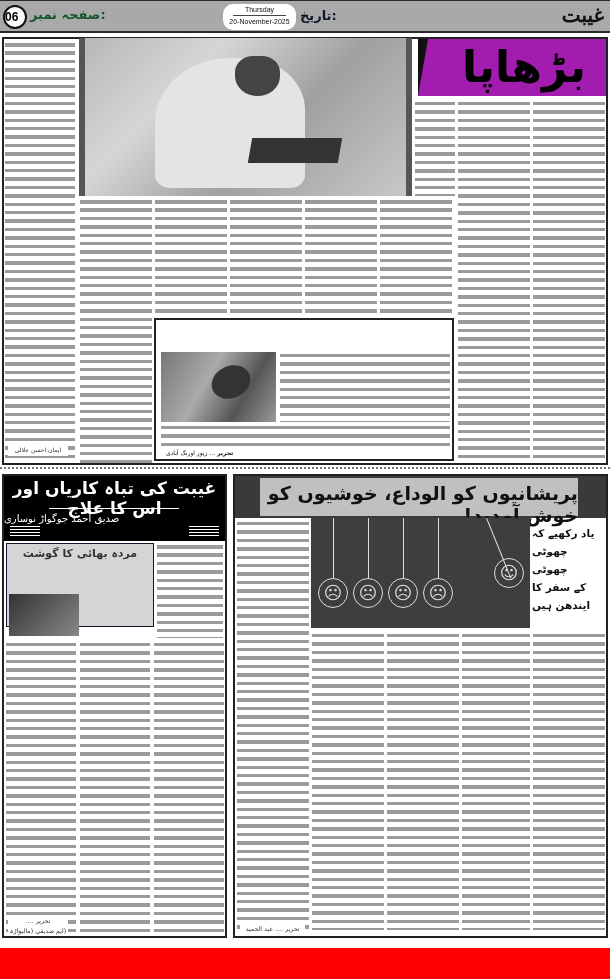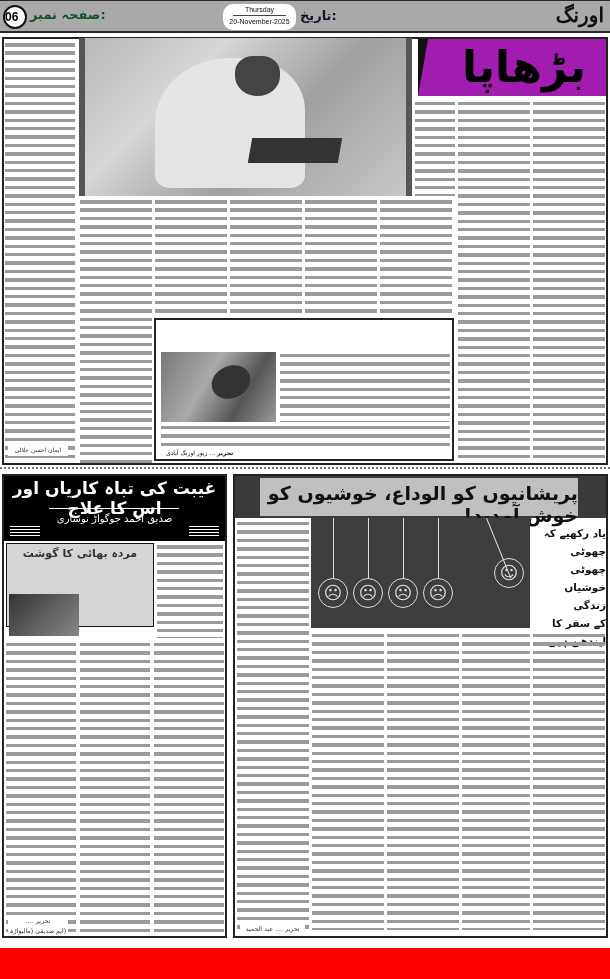--- a/index.html
+++ b/index.html
@@ -55,43 +55,43 @@
   .article-photo { position: absolute; left: 5px; top: 32px; width: 115px; height: 70px;
     background: linear-gradient(120deg,#777 0%,#aaa 40%,#555 70%,#999 100%); }
   .article-photo .turtle { position: absolute; left: 50px; top: 14px; width: 40px; height: 32px; background: #333; border-radius: 50%; transform: rotate(-25deg); }
   .byline { position: absolute; left: 10px; bottom: 3px; font-size: 6px; color: #111; direction: rtl; }
   .byline b { font-weight: bold; }
 
   
   .ghibat-head { position: absolute; left: 4px; top: 476px; width: 221px; height: 65px; background: #000; }
   .ghibat-title { position: absolute; left: 0; right: 0; top: 2px; text-align: center; font-size: 17px; font-weight: bold; color: #fff; direction: rtl; }
   .ghibat-rule { position: absolute; left: 45px; width: 130px; top: 32px; height: 1px; background: #fff; }
-  .ghibat-author { position: absolute; left: 0; right: 0; top: 37px; text-align: center; font-size: 10px; color: #fff; direction: rtl; }
+  .ghibat-author { position: absolute; left: 0; right: 0; top: 37px; text-align: left; font-size: 10px; color: #fff; direction: rtl; }
   .ghibat-stripes { position: absolute; top: 50px; width: 30px; height: 10px;
     background-image: repeating-linear-gradient(to bottom, #fff 0, #fff 1px, transparent 1px, transparent 3px); }
   .ghibat-img { position: absolute; left: 6px; top: 543px; width: 148px; height: 84px; background: #d5d5d5; border: 1px solid #0f172a; }
   .ghibat-img-title { position: absolute; left: 0; right: 0; top: 3px; font-size: 11px; font-weight: bold; text-align: center; color: #333; direction: rtl; }
   .ghibat-img .dark { position: absolute; left: 2px; top: 50px; width: 70px; height: 42px; background: linear-gradient(135deg,#333,#888); }
 
   
   .par-band { position: absolute; left: 235px; top: 476px; width: 371px; height: 42px; background: #3a3a3a; }
   .par-title-box { position: absolute; left: 25px; top: 2px; width: 318px; height: 38px; background: #c0c0c0; }
   .par-title { position: absolute; left: 0; right: 0; top: 4px; text-align: right; font-size: 19px; font-weight: bold; color: #111; direction: rtl; }
   .par-img { position: absolute; left: 311px; top: 518px; width: 219px; height: 110px; background: #3e3e3e; }
   .string { position: absolute; top: 0; width: 1px; background: #ddd; }
   .face { position: absolute; width: 30px; height: 30px; border: 1.5px solid #ddd; border-radius: 50%; color: #ddd; text-align: center; font-size: 18px; line-height: 28px; }
-  .side-quote { position: absolute; left: 532px; top: 518px; width: 74px; height: 110px; text-align: right; direction: rtl; font-size: 10.5px; font-weight: bold; line-height: 18px; color: #111; padding-top: 6px; }
+  .side-quote { position: absolute; left: 532px; top: 518px; width: 74px; height: 110px; text-align: left; direction: rtl; font-size: 10.5px; font-weight: bold; line-height: 18px; color: #111; padding-top: 6px; }
 
   .red-bar { position: absolute; left: 0; top: 948px; width: 610px; height: 31px; background: #ff0000; }
 </style>
 </head>
 <body>
 
 <div class="masthead">
-  <div class="logo">اورنگ</div>
+  <div class="logo">غیبت</div>
   <div class="date-label">تاریخ:</div>
   <div class="date-box">
     <div class="day">Thursday</div>
     <div class="date">20-November-2025</div>
   </div>
   <div class="page-label">صفحہ نمبر:</div>
   <div class="page-num">06</div>
 </div>
 
 <div class="top-frame"></div>
@@ -201,21 +201,20 @@
   <div class="face" style="left:7px; top:60px;">☹</div>
   <div class="face" style="left:42px; top:60px;">☹</div>
   <div class="face" style="left:77px; top:60px;">☹</div>
   <div class="face" style="left:112px; top:60px;">☹</div>
   <div class="face" style="left:183px; top:40px;">☺</div>
 </div>
 
 <div class="side-quote">
   <div>یاد رکھیے کہ</div>
   <div>چھوٹی چھوٹی</div>
-  <div>خوشیاں زندگی</div>
   <div>کے سفر کا</div>
   <div>ایندھن ہیں</div>
 </div>
 
 <div class="textcol" style="left:312px; top:632px; width:72px; height:298px;">
     <div class="lines"></div>
   </div>
 <div class="textcol" style="left:387px; top:632px; width:72px; height:298px;">
     <div class="lines"></div>
   </div>

